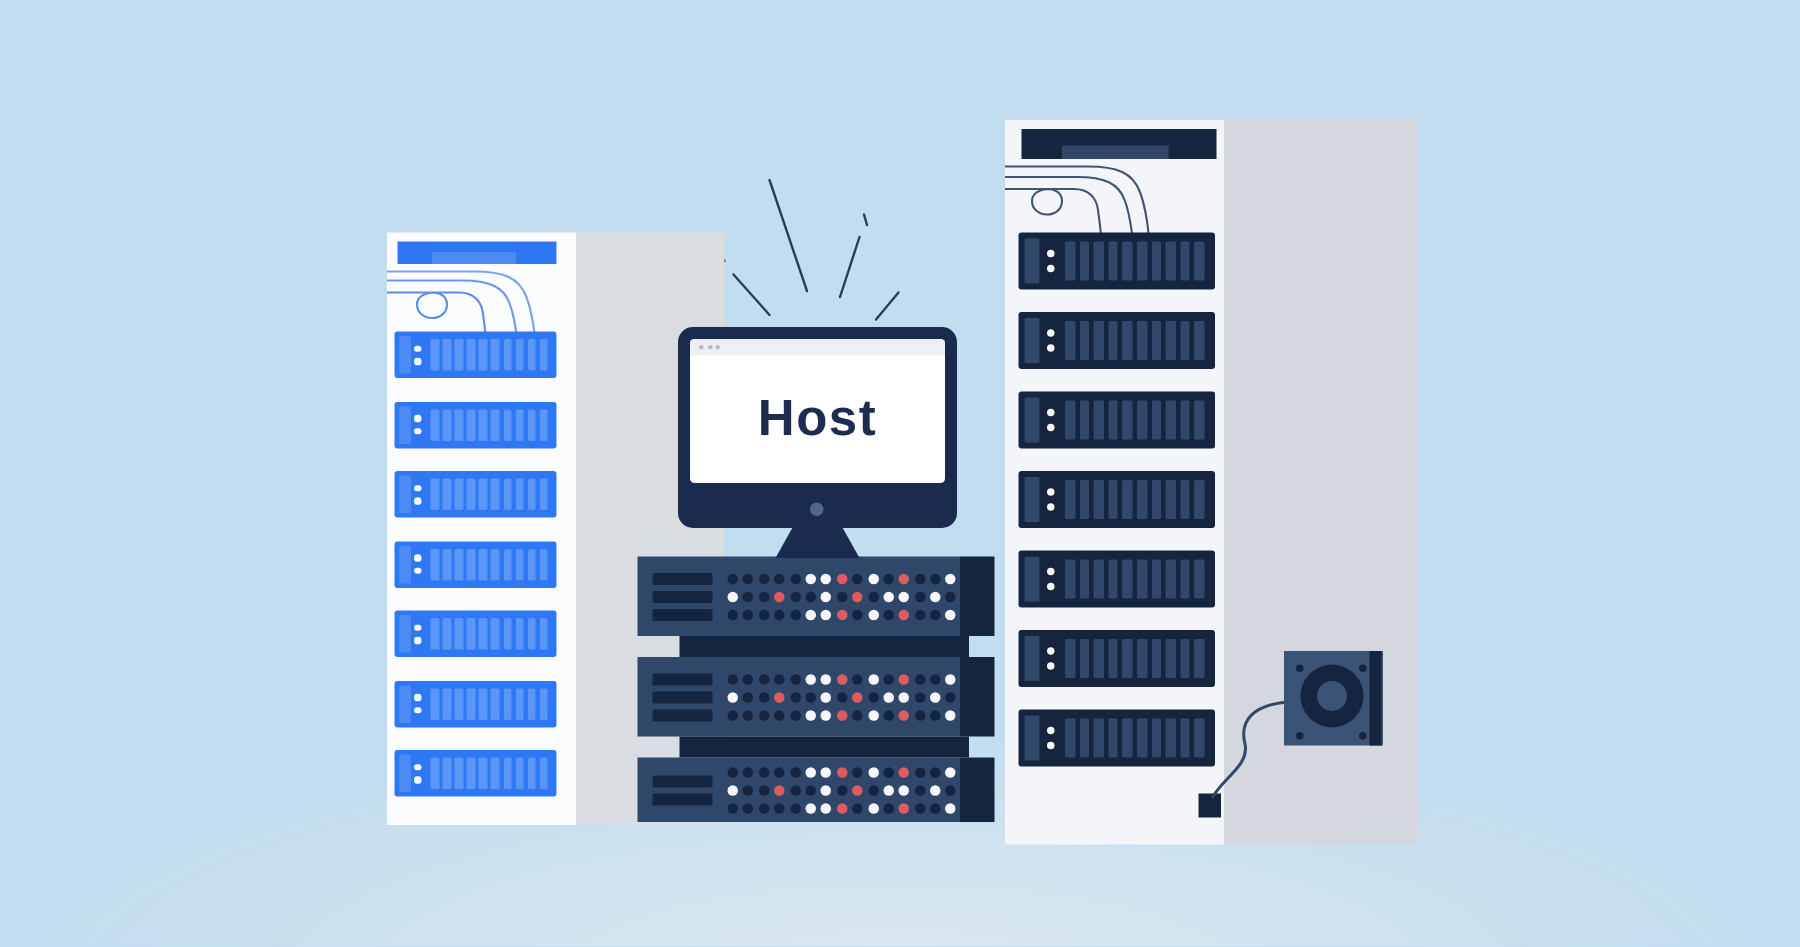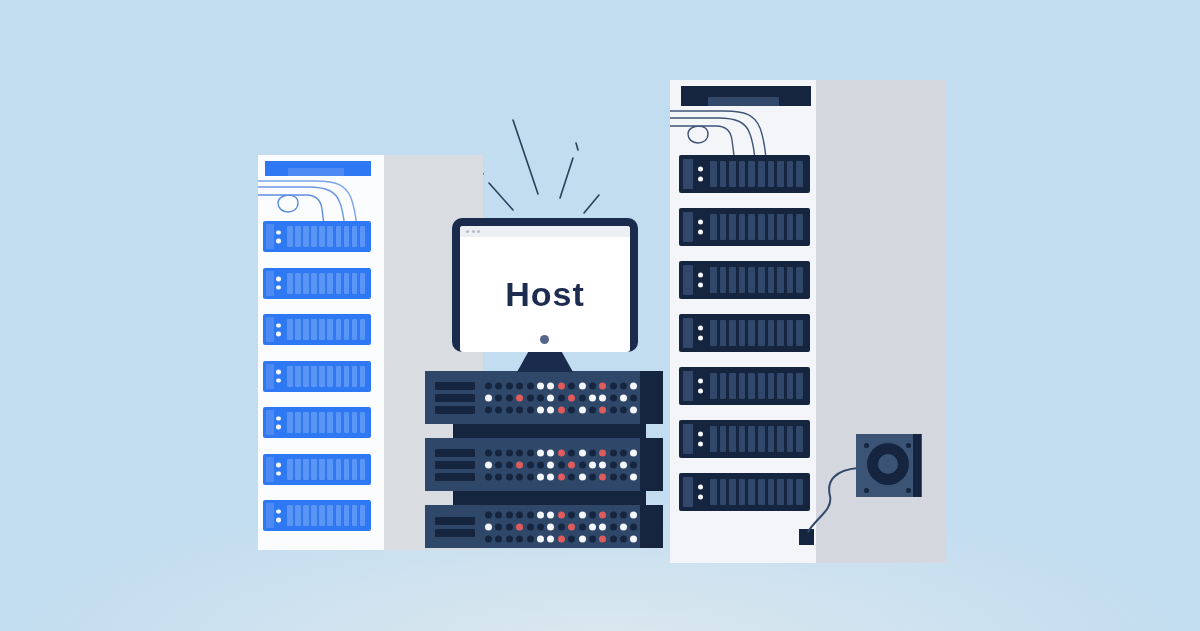--- a/index.html
+++ b/index.html
@@ -56,21 +56,21 @@
   .stack-band{position:absolute;left:28px;width:193px;height:14px;background:var(--stack-dark);}
   .stack-bars{position:absolute;left:10px;top:50%;transform:translateY(-50%);display:flex;flex-direction:column;gap:4px;}
   .sbar{width:40px;height:8px;background:var(--stack-dark);border-radius:1px;}
   .stack-dots{position:absolute;left:60px;top:50%;transform:translateY(-50%);display:flex;flex-direction:column;gap:5px;}
   .dot-row{display:flex;gap:3.4px;}
   .sdot{width:7px;height:7px;border-radius:50%;}
 
   
   #burst{left:470px;top:112px;}
   #monitor-frame{left:452px;top:218px;width:186px;height:134px;background:var(--navy-frame);border-radius:10px;}
-  #monitor-screen{left:8px;top:8px;width:170px;height:126px;background:#ffffff;border-radius:3px;overflow:hidden;}
+  #monitor-screen{left:8px;top:8px;width:170px;height:96px;background:#ffffff;border-radius:3px;overflow:hidden;}
   #screen-bar{position:absolute;left:0;top:0;right:0;height:11px;background:#eceff4;display:flex;align-items:center;padding-left:6px;gap:2.5px;}
   .win-dot{width:3px;height:3px;border-radius:50%;background:#b6bdc9;}
   #host-label{position:absolute;left:0;right:0;top:11px;bottom:0;display:flex;align-items:center;justify-content:center;
     font-size:34px;font-weight:bold;letter-spacing:1px;color:var(--text-navy);}
   #bezel-dot{left:88px;top:117px;width:9px;height:9px;border-radius:50%;background:#546788;}
   #monitor-neck{left:517px;top:352px;width:56px;height:20px;background:var(--navy-frame);
     clip-path:polygon(20% 0,80% 0,100% 100%,0 100%);}
 </style>
 </head>
 <body>

